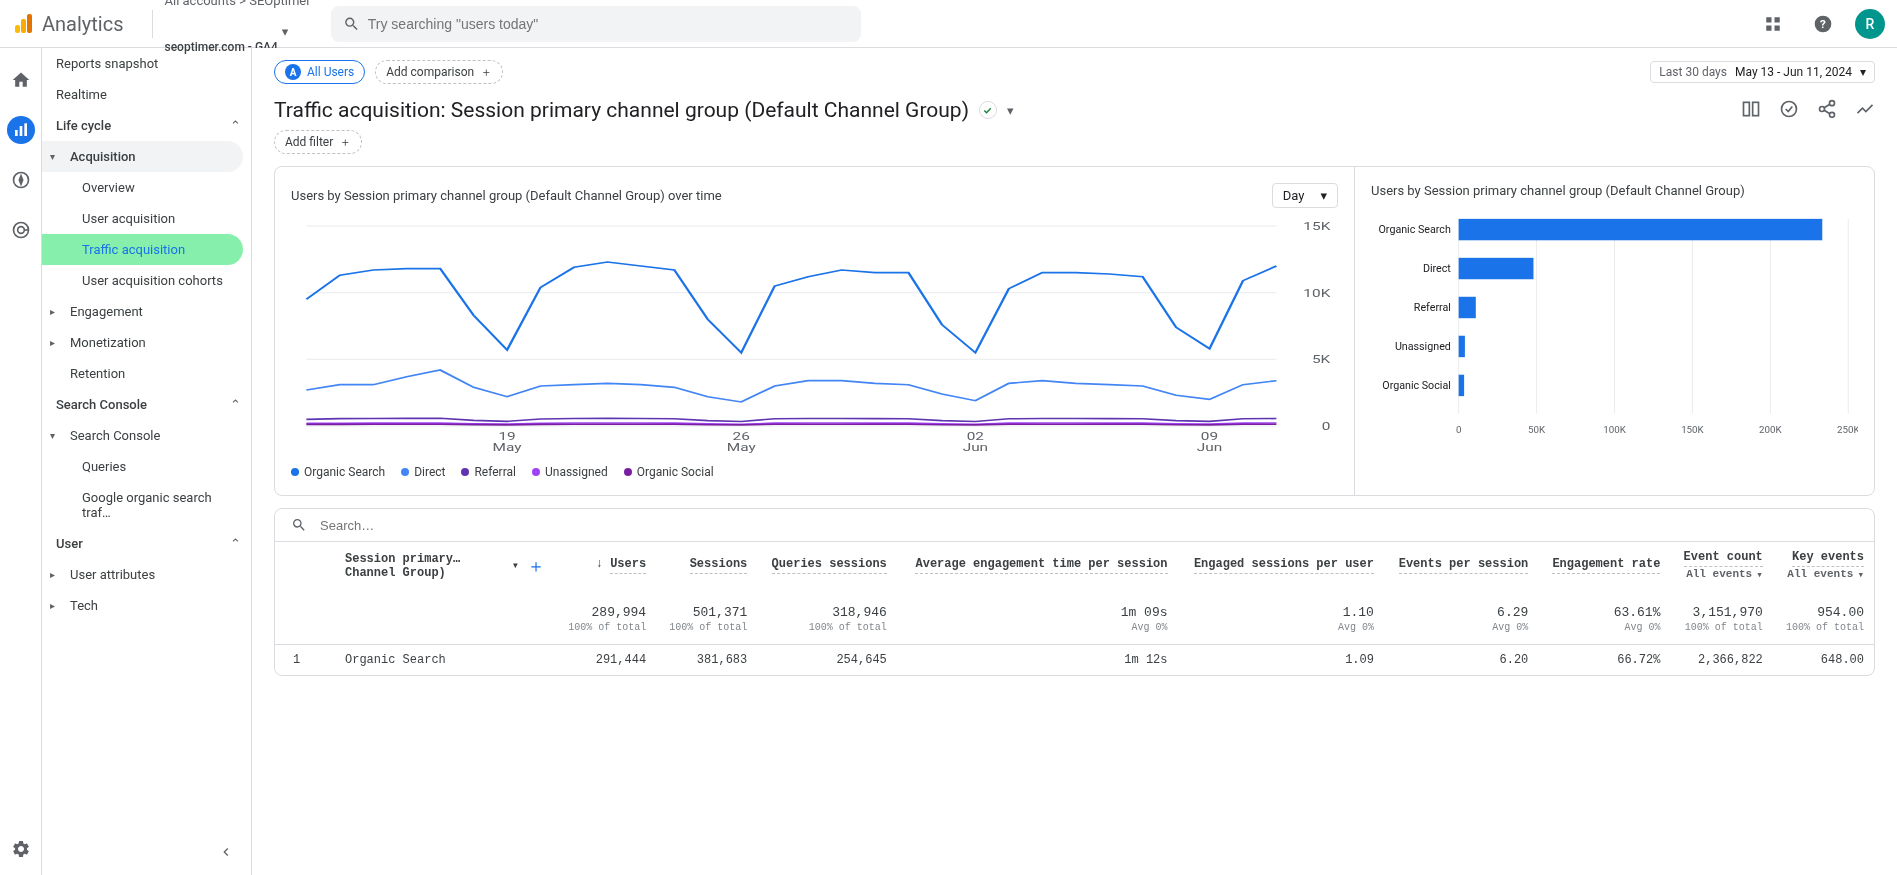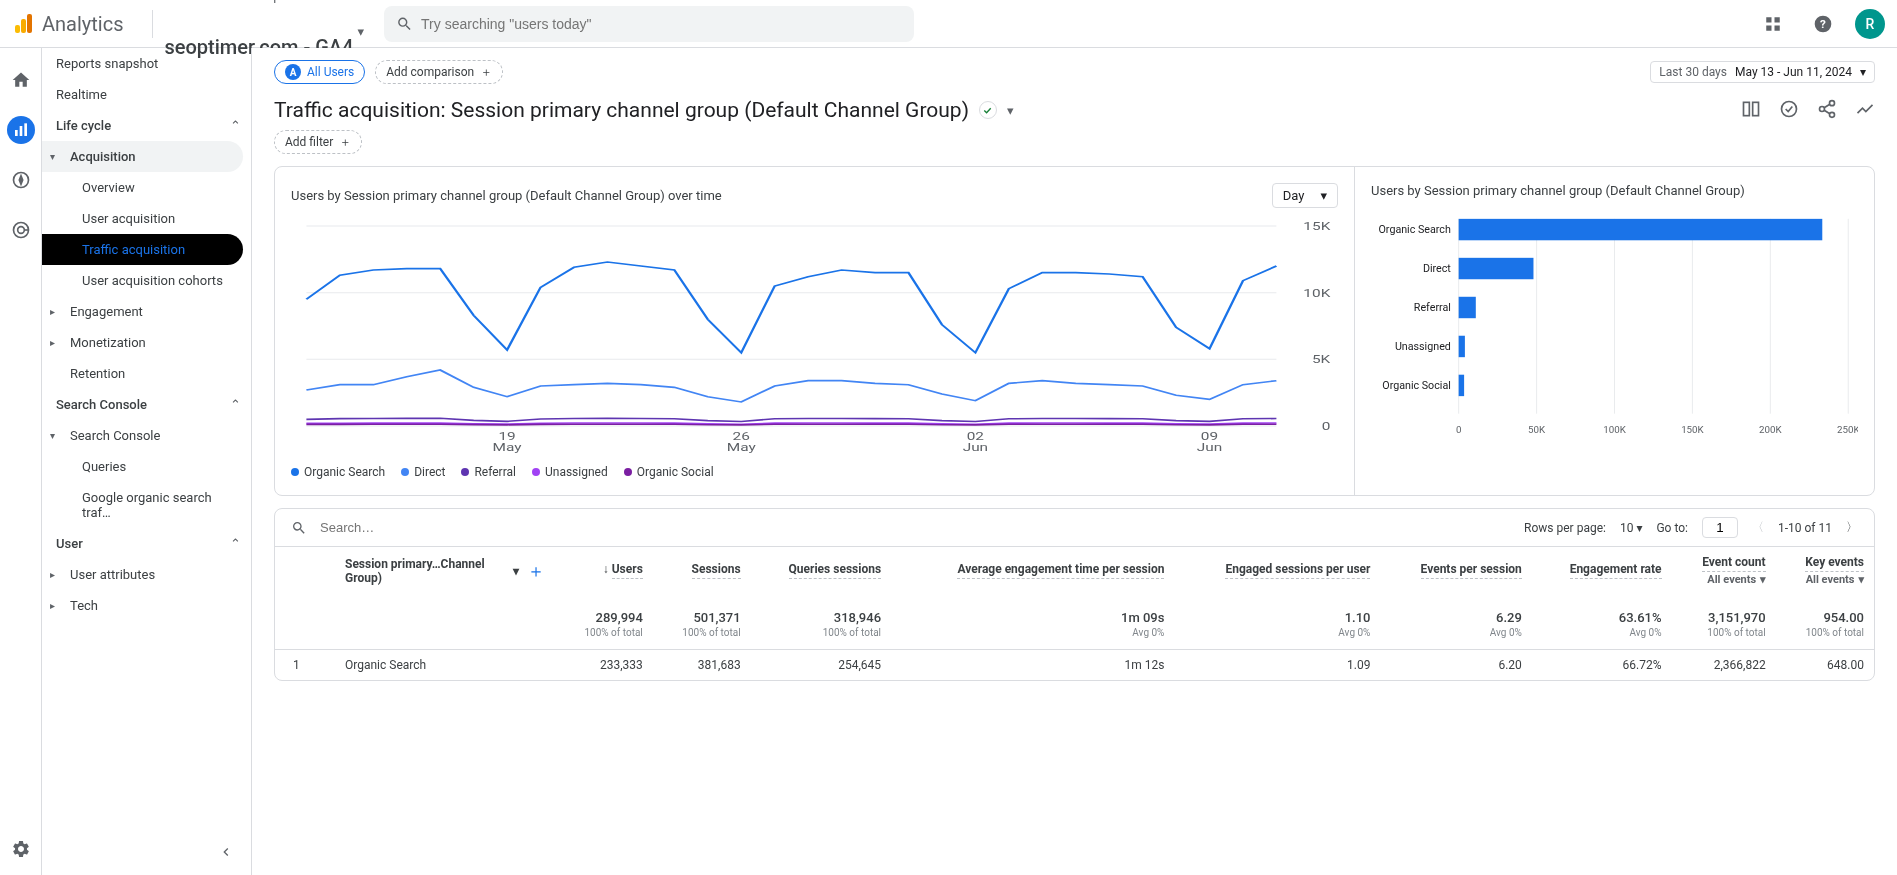--- a/index.html
+++ b/index.html
@@ -5,37 +5,37 @@
 * { box-sizing: border-box; margin: 0; padding: 0; }
 body { font-family: Roboto, "Helvetica Neue", Arial, sans-serif; font-size: 13px; color: #202124; background: #fff; }
 .header { display: flex; align-items: center; height: 48px; border-bottom: 1px solid #dadce0; padding: 0 12px; }
 .logo { display: flex; align-items: center; gap: 6px; margin-right: 16px; }
 .logo-icon { width: 24px; height: 24px; }
 .logo-text { font-size: 20px; color: #5f6368; font-weight: 400; }
 .divider-v { width: 1px; height: 28px; background: #dadce0; margin: 0 12px; }
 .property-picker { display: flex; flex-direction: column; cursor: pointer; }
 .breadcrumb { font-size: 13px; color: #5f6368; }
 .property-row { display: flex; align-items: center; gap: 4px; }
-.property-name { font-size: 20px; font-weight: 500; color: #3c4043; margin-top: 32px; }
+.property-name { font-size: 12px; font-weight: 500; color: #3c4043; margin-top: 32px; }
 .search-box { flex: 1; max-width: 530px; display: flex; align-items: center; background: #f1f3f4; border-radius: 8px; height: 36px; padding: 0 12px; margin-left: 20px; }
 .search-box input { border: none; background: transparent; outline: none; font-size: 14px; color: #5f6368; width: 100%; margin-left: 8px; }
 .header-right { margin-left: auto; display: flex; align-items: center; gap: 14px; }
 .icon-btn { width: 36px; height: 36px; display: inline-flex; align-items: center; justify-content: center; cursor: pointer; color: #5f6368; border-radius: 50%; }
 .avatar { width: 30px; height: 30px; border-radius: 50%; background: #00968d; color: #fff; display: flex; align-items: center; justify-content: center; font-size: 14px; font-weight: 500; }
 .main-layout { display: flex; height: calc(100vh - 48px); }
 .rail { width: 42px; display: flex; flex-direction: column; align-items: center; padding-top: 18px; gap: 22px; border-right: 1px solid #dadce0; }
 .rail-icon { width: 28px; height: 28px; display: flex; align-items: center; justify-content: center; color: #5f6368; cursor: pointer; border-radius: 50%; }
 .rail-icon.active { background: #1a73e8; color: #fff; }
 .rail-bottom { margin-top: auto; margin-bottom: 12px; }
 .sidebar { width: 210px; border-right: 1px solid #dadce0; position: relative; overflow-y: auto; }
 .sidebar-item { display: flex; align-items: center; padding: 8px 14px; font-size: 13px; color: #3c4043; cursor: pointer; position: relative; }
 .sidebar-item.section { font-weight: 500; padding-left: 14px; }
 .sidebar-item.sub { padding-left: 28px; }
 .sidebar-item.sub2 { padding-left: 40px; }
-.sidebar-item.active { background: #000000; color: #1a73e8; border-radius: 0 16px 16px 0; margin-right: 8px; }
+.sidebar-item.active { background: #86efac; color: #1a73e8; border-radius: 0 16px 16px 0; margin-right: 8px; }
 .sidebar-item .expand { position: absolute; right: 10px; color: #5f6368; }
 .sidebar-item .caret { position: absolute; left: 8px; color: #5f6368; font-size: 10px; }
 .sidebar-collapse { position: absolute; bottom: 8px; right: 10px; width: 30px; height: 30px; display: flex; align-items: center; justify-content: center; cursor: pointer; }
 .content { flex: 1; background: #fff; overflow-y: auto; }
 .content-header { padding: 12px 22px 0; }
 .chips-row { display: flex; align-items: center; gap: 10px; }
 .chip { display: inline-flex; align-items: center; gap: 6px; height: 24px; border-radius: 14px; padding: 0 10px; font-size: 12px; border: 1px solid #dadce0; }
 .chip.all-users { border: 1px solid #1a73e8; color: #1a73e8; }
 .chip.all-users .badge { width: 16px; height: 16px; border-radius: 50%; background: #1a73e8; color: #fff; display: flex; align-items: center; justify-content: center; font-size: 10px; font-weight: 700; }
 .chip.add-comp { border: 1px dashed #bdc1c6; color: #3c4043; }
@@ -58,21 +58,21 @@
 .legend-item { display: flex; align-items: center; gap: 5px; }
 .legend-dot { width: 8px; height: 8px; border-radius: 50%; }
 .bar-chart { width: 100%; height: 240px; }
 .table-card { margin: 0 22px 22px; border: 1px solid #dadce0; border-radius: 8px; }
 .table-topbar { display: flex; align-items: center; padding: 8px 16px; border-bottom: 1px solid #dadce0; }
 .table-search { display: flex; align-items: center; gap: 13px; flex: 1; }
 .table-search input { border: none; outline: none; font-size: 13px; color: #5f6368; }
 .table-pager { display: flex; align-items: center; gap: 14px; font-size: 12px; color: #3c4043; }
 .table-pager .goto-input { border: 1px solid #dadce0; width: 36px; text-align: center; border-radius: 4px; padding: 2px; }
 .data-table { width: 100%; border-collapse: collapse; }
-.data-table th, .data-table td { padding: 8px 10px; text-align: right; font-size: 12px; color: #3c4043; }
+.data-table th, .data-table td { padding: 8px 10px; text-align: right; font-size: 12px; color: #3c4043; font-family: Liberation Mono, monospace; }
 .data-table th:first-child, .data-table td:first-child { text-align: left; width: 60px; padding-left: 18px; }
 .data-table th:nth-child(2), .data-table td:nth-child(2) { text-align: left; width: 220px; }
 .data-table th .sub-dd { font-size: 11px; color: #5f6368; display: inline-flex; align-items: center; gap: 4px; }
 .col-header .main { border-bottom: 1px dashed #bdc1c6; display: inline-block; padding-bottom: 2px; }
 .totals-row td { border-bottom: 1px solid #dadce0; padding-bottom: 10px; }
 .totals-row .big { font-size: 13px; font-weight: 500; display: block; margin-top: 8px; }
 .totals-row .small { font-size: 10px; color: #80868b; }
 .dim-header { display: flex; align-items: center; gap: 8px; }
 .plus-btn { color: #1a73e8; font-size: 18px; font-weight: 500; cursor: pointer; }
 svg text { font-family: inherit; }
@@ -350,29 +350,20 @@
     </div>
 
     <div class="table-card">
       <div class="table-topbar">
         <div class="table-search">
           <svg width="16" height="16" viewBox="0 0 24 24" fill="#5f6368">
               <path d="M15.5 14h-.79l-.28-.27A6.471 6.471 0 0016 9.5 6.5 6.5 0 109.5 16c1.61 0 3.09-.59 4.23-1.57l.27.28v.79l5 4.99L20.49 19l-4.99-5zm-6 0C7.01 14 5 11.99 5 9.5S7.01 5 9.5 5 14 7.01 14 9.5 11.99 14 9.5 14z"></path>
             </svg>
           <input type="text" placeholder="Search…" style="">
         </div>
-        <div class="table-pager">
-          <span>Rows per page:</span>
-          <span><span>10</span> ▾</span>
-          <span>Go to:</span>
-          <input class="goto-input" type="text" value="1" style="">
-          <span style="color:#bdc1c6;">〈</span>
-          <span>1-10 of 11</span>
-          <span>〉</span>
-        </div>
       </div>
       <table class="data-table">
         <thead>
           <tr>
             <th></th>
             <th class="col-header">
               <div class="dim-header">
                   <span>Session primary…Channel Group)</span> 
                   <span>▾</span> 
                   <span class="plus-btn">＋</span>
@@ -399,21 +390,21 @@
             <td><span class="big">1m 09s</span><span class="small">Avg 0%</span></td>
             <td><span class="big">1.10</span><span class="small">Avg 0%</span></td>
             <td><span class="big">6.29</span><span class="small">Avg 0%</span></td>
             <td><span class="big">63.61%</span><span class="small">Avg 0%</span></td>
             <td><span class="big">3,151,970</span><span class="small">100% of total</span></td>
             <td><span class="big">954.00</span><span class="small">100% of total</span></td>
           </tr>
           <tr>
             <td>1</td>
             <td>Organic Search</td>
-            <td>233,333</td>
+            <td>291,444</td>
             <td>381,683</td>
             <td>254,645</td>
             <td>1m 12s</td>
             <td>1.09</td>
             <td>6.20</td>
             <td>66.72%</td>
             <td>2,366,822</td>
             <td>648.00</td>
           </tr>
         </tbody>

